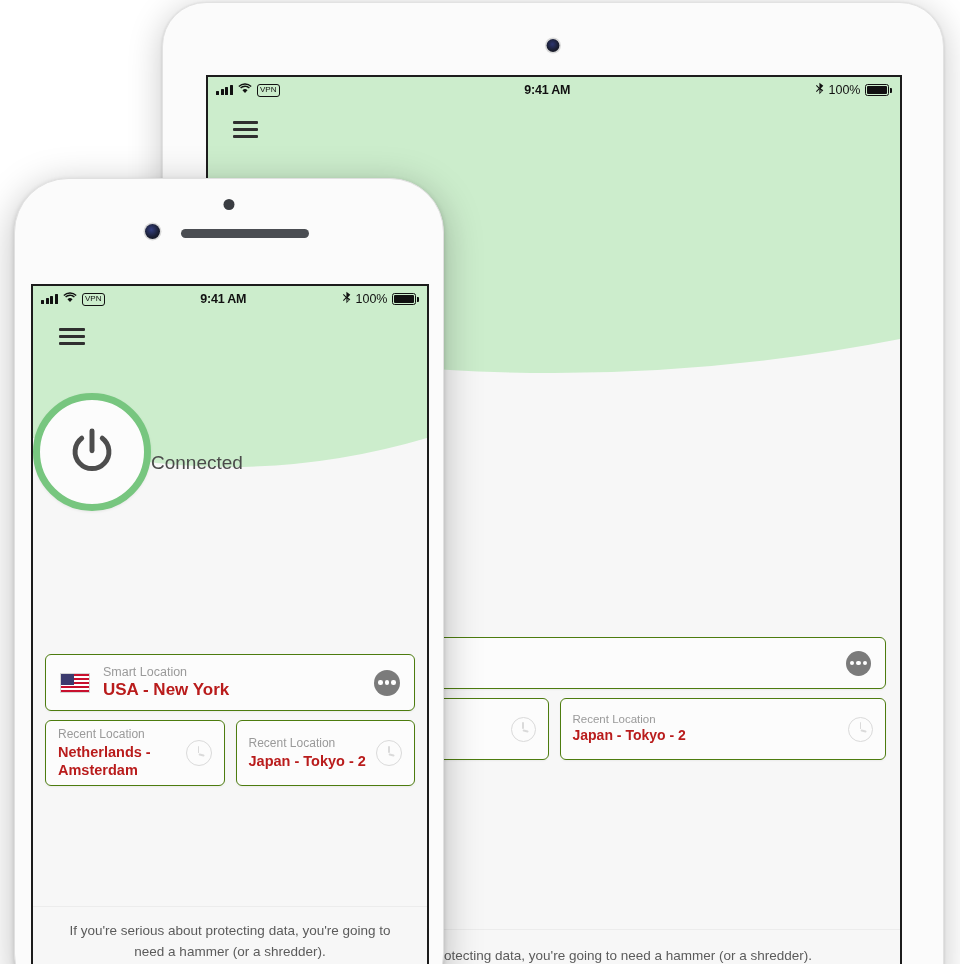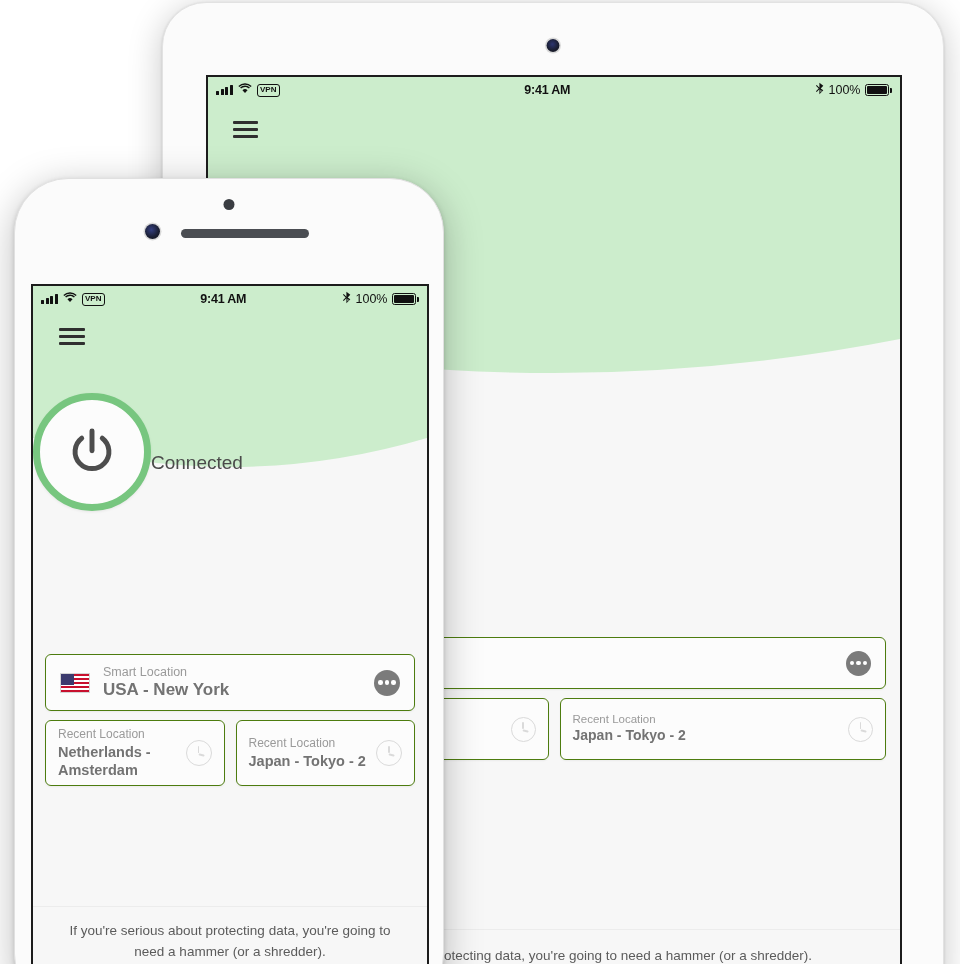--- a/index.html
+++ b/index.html
@@ -76,21 +76,21 @@
     display: flex; align-items: center; justify-content: space-between;
     padding: 0 8px;
     color: #111;
   }
   .sb-left, .sb-right { display: flex; align-items: center; gap: 5px; }
   .sb-center { font-weight: bold; letter-spacing: -0.2px; }
   .bars { display:flex; align-items:flex-end; gap:1.5px; }
   .bars i { display:block; width:3px; background:#111; border-radius:0.5px; }
   .vpn-badge {
     border: 1.4px solid #111; border-radius: 3px;
-    font-weight: bold; line-height: 1; display:inline-block;
+    font-weight: normal; line-height: 1; display:inline-block;
   }
   .batt { display:flex; align-items:center; }
   .batt-body {
     border: 1.4px solid #111; border-radius: 2.5px;
     display:flex; align-items:center; padding:1px;
   }
   .batt-fill { background:#111; width:100%; height:100%; border-radius:1px; }
   .batt-cap { background:#111; border-radius:0 1px 1px 0; margin-left:1px; }
 
   .hamburger { position:relative; z-index:3; display:flex; flex-direction:column; }
@@ -111,21 +111,21 @@
     box-shadow: 0 1px 2px rgba(0,0,0,0.05);
     justify-content: space-between;
   }
   .smart-card { display:flex; align-items:center; }
   .flag { flex: 0 0 auto; position:relative; overflow:hidden; border:1px solid #d5d5d5; }
   .flag .stripes { position:absolute; inset:0; }
   .flag .stripes i { display:block; width:100%; background:#c8102e; }
   .flag .stripes i:nth-child(even) { background:#fff; }
   .flag .canton { position:absolute; left:0; top:0; background:#3c3b6e; }
   .card-sub { color:#9a9a9a; }
-  .card-title { color:#737373; font-weight:bold; }
+  .card-title { color:#b91c1c; font-weight:bold; }
   .more-btn {
     margin-left:auto; border-radius:50%; background:#7b7b7b;
     display:flex; align-items:center; justify-content:center; gap:2px; flex:0 0 auto;
   }
   .more-btn i { display:block; border-radius:50%; background:#fff; }
   .recent-row { display:flex; }
   .recent-card { display:flex; align-items:center; }
   .recent-text { flex:1 1 auto; }
   .clock { flex:0 0 auto; border-radius:50%; border:1.5px solid #dadada; position:relative; }
   .clock .hh, .clock .mm { position:absolute; background:#dadada; border-radius:1px; transform-origin: bottom center; }

